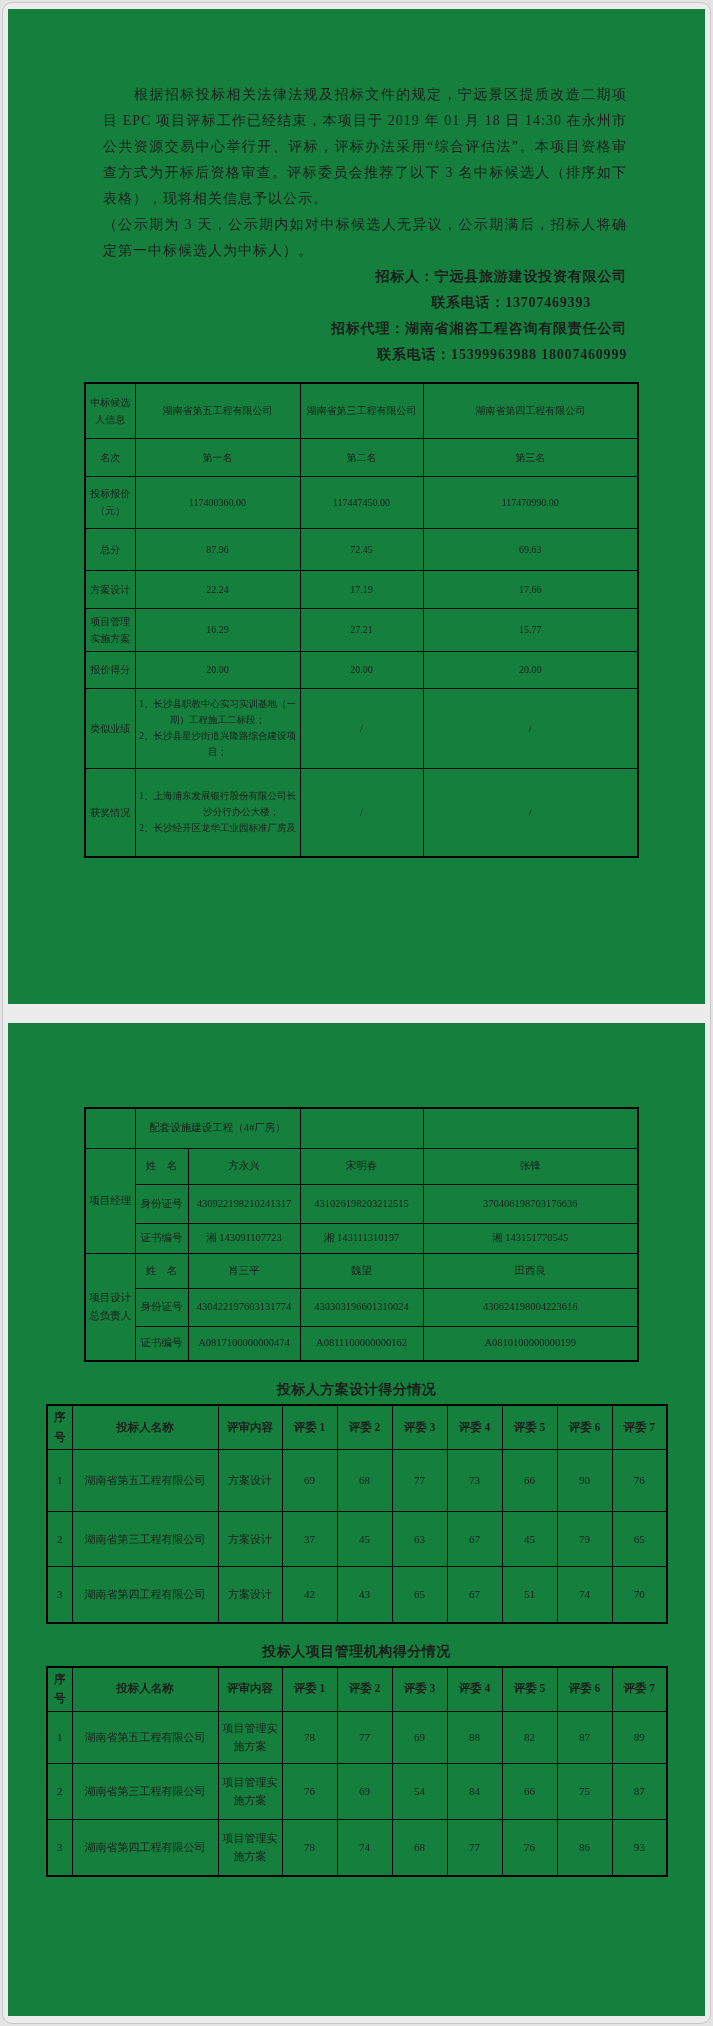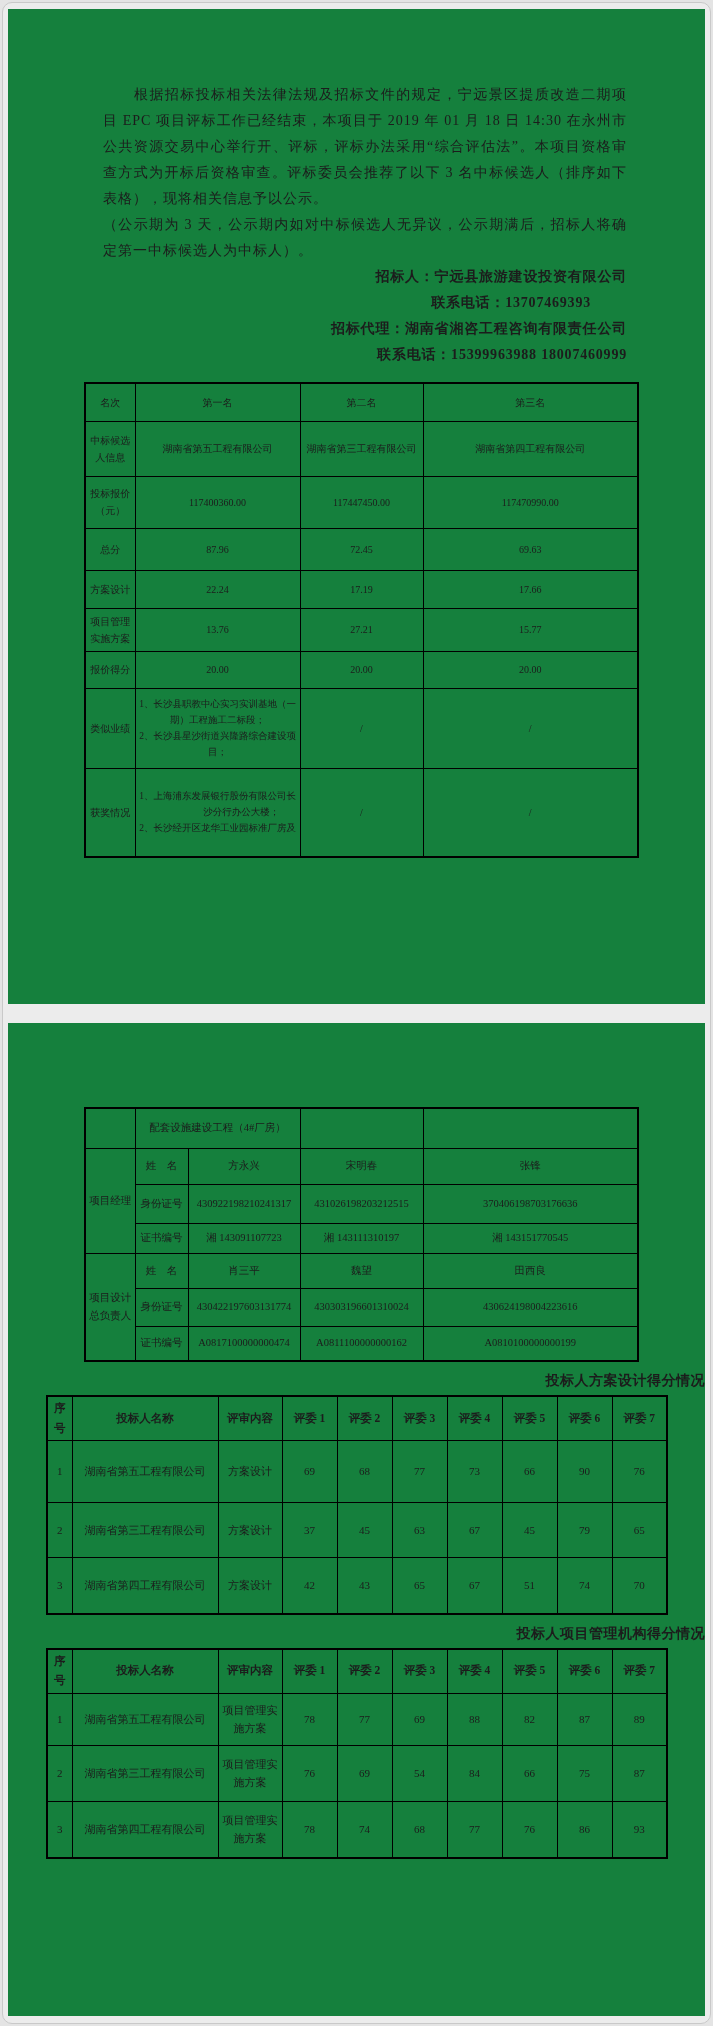--- a/index.html
+++ b/index.html
@@ -31,21 +31,21 @@
   .t1{margin:14px 0 0 76px;width:553px;font-size:10px;}
   .t1 th{font-size:10px;}
   .t2{margin:0 0 0 76px;width:553px;font-size:10.5px;}
   .score{margin:0 0 0 38px;width:620px;font-size:11px;}
   .score th{font-weight:bold;font-size:11.5px;}
   .b{font-weight:bold;}
   .dur{font-weight:bold;font-size:9.5px;line-height:22px;}
   .longtext{font-size:9.5px;text-align:left;line-height:20px;padding:4px 2px;font-weight:bold;}
   .award{line-height:25px;}
   .num{font-size:10.5px;letter-spacing:0;}
-  .tbl-title{text-align:right;font-size:14px;font-weight:bold;letter-spacing:0.5px;margin:10px 0 5px 0;}
+  .tbl-title{text-align:center;font-size:14px;font-weight:bold;letter-spacing:0.5px;margin:19px 0 5px 0;}
   .item{font-weight:bold;}
 </style>
 </head>
 <body>
 
 <div class="frame">
 
   <div class="page page1">
     <div class="textblock">
       <p class="para intro">根据招标投标相关法律法规及招标文件的规定，宁远景区提质改造二期项目 EPC 项目评标工作已经结束，本项目于 2019 年 01 月 18 日 14:30 在永州市公共资源交易中心举行开、评标，评标办法采用“综合评估法”。本项目资格审查方式为开标后资格审查。评标委员会推荐了以下 3 名中标候选人（排序如下表格），现将相关信息予以公示。</p>
@@ -59,31 +59,31 @@
     </div>
 
     <table class="tbl t1">
       <colgroup>
           <col style="width:50px">
           <col style="width:165px">
           <col style="width:123px">
           <col style="width:215px">
         </colgroup>
       <tbody>
-          <tr style="height:38px">
+          <tr style="height:55px">
+        <td>中标候选人信息</td>
+        <td class="b">湖南省第五工程有限公司</td>
+        <td class="b">湖南省第三工程有限公司</td>
+        <td class="b">湖南省第四工程有限公司</td>
+      </tr>
+      <tr style="height:38px">
         <th>名次</th>
         <th>第一名</th>
         <th>第二名</th>
         <th>第三名</th>
-      </tr>
-      <tr style="height:55px">
-        <td>中标候选人信息</td>
-        <td class="b">湖南省第五工程有限公司</td>
-        <td class="b">湖南省第三工程有限公司</td>
-        <td class="b">湖南省第四工程有限公司</td>
       </tr>
       <tr style="height:52px">
         <td>投标报价（元）</td>
         <td>117400360.00</td>
         <td>117447450.00</td>
         <td>117470990.00</td>
       </tr>
       <tr style="height:42px">
         <td>总分</td>
         <td>87.96</td>
@@ -91,21 +91,21 @@
         <td>69.63</td>
       </tr>
       <tr style="height:38px">
         <td>方案设计</td>
         <td>22.24</td>
         <td>17.19</td>
         <td>17.66</td>
       </tr>
       <tr style="height:43px">
         <td>项目管理实施方案</td>
-        <td>13.76</td>
+        <td>16.29</td>
         <td>27.21</td>
         <td>15.77</td>
       </tr>
       <tr style="height:37px">
         <td>报价得分</td>
         <td>20.00</td>
         <td>20.00</td>
         <td>20.00</td>
       </tr>
       <tr style="height:80px">

